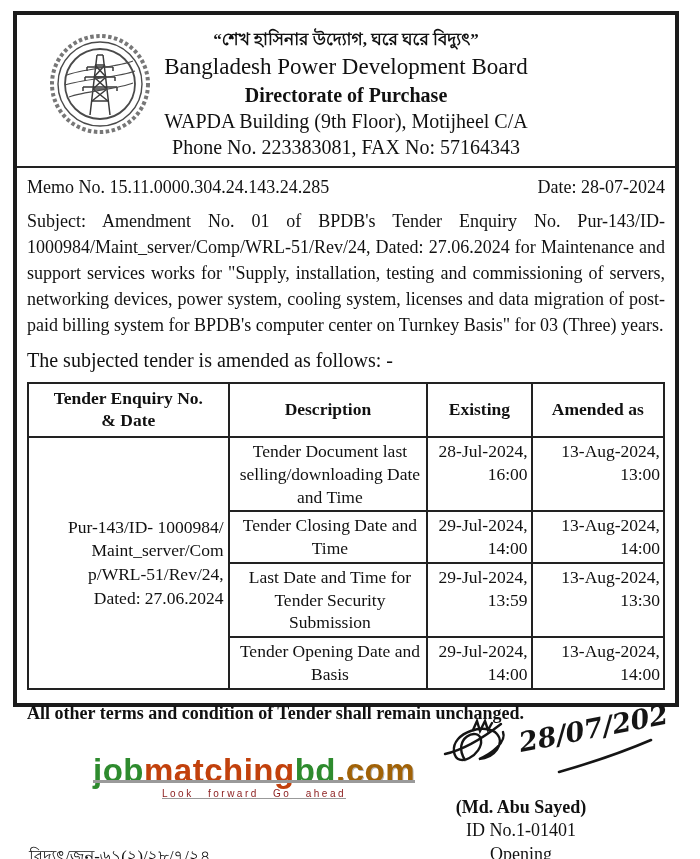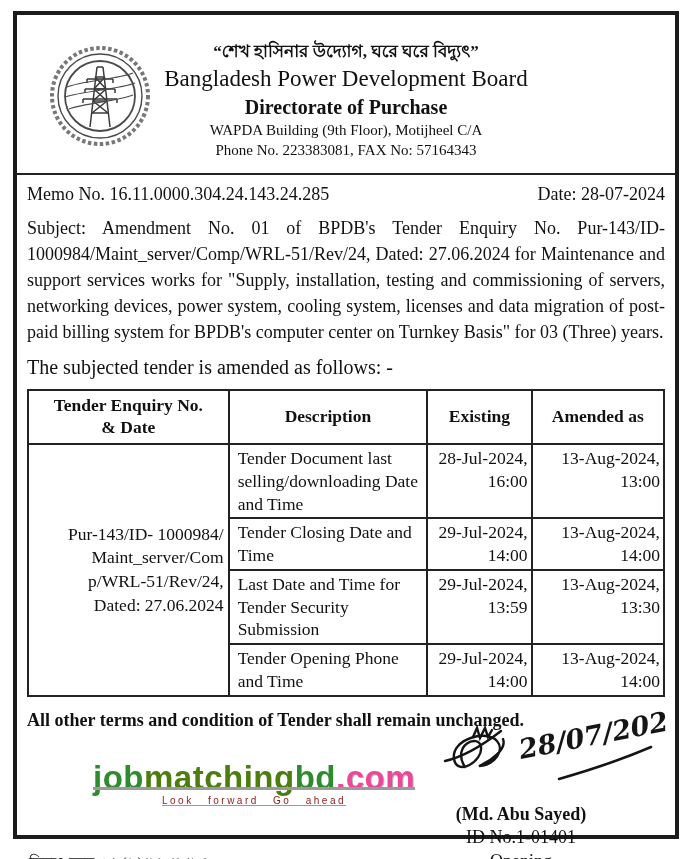--- a/index.html
+++ b/index.html
@@ -1,58 +1,58 @@
 <!DOCTYPE html>
 <html><head>
 <meta charset="utf-8">
 <style>
   html,body{margin:0;padding:0;background:#fff;}
   .page{
     position:relative;width:700px;height:859px;background:#fff;
     font-family:"Liberation Serif", serif;color:#111;overflow:hidden;
   }
   .frame{
-    position:absolute;left:13px;top:11px;width:666px;height:828px;
-    border:4px solid #1b1b1b;box-sizing:border-box;padding:20px 10px 0 10px;
+    position:absolute;left:13px;top:11px;width:666px;height:696px;
+    border:4px solid #1b1b1b;box-sizing:border-box;padding:8px 10px 0 10px;
   }
   
   .header{position:relative;min-height:132px;}
   .seal{position:absolute;left:16px;top:8px;width:114px;height:106px;}
   .head-text{text-align:center;padding-top:6px;line-height:1.25;}
   .slogan{font-size:17px;font-weight:bold;font-family:"Liberation Serif","DejaVu Sans",serif;}
   .org-name{font-size:23px;font-weight:normal;margin-top:3px;}
   .directorate{font-size:20px;font-weight:bold;margin-top:1px;}
-  .addr,.phone{font-size:15px;margin-top:1px;}
+  .addr,.phone{font-size:20px;margin-top:1px;}
   .head-rule{border:0;border-top:2px solid #222;margin:6px -10px 0 -10px;}
   
   .memo-row{display:flex;justify-content:space-between;font-size:18px;margin-top:9px;}
   
   .subject{font-size:18px;text-align:justify;line-height:1.45;margin-top:10px;}
   .intro{font-size:20px;margin-top:11px;}
   
   table.amend{border-collapse:collapse;table-layout:fixed;width:638px;margin-top:10px;font-size:17.5px;}
   table.amend th,table.amend td{border:2px solid #222;}
   table.amend th{font-weight:bold;text-align:center;padding:4px 6px;white-space:pre-line;line-height:1.25;}
-  td.cell-desc{text-align:left;vertical-align:top;padding:2px 4px 2px 8px;line-height:1.3;border-radius:18px;}
+  td.cell-desc{text-align:center;vertical-align:top;padding:2px 4px 2px 8px;line-height:1.3;border-radius:18px;}
   td.cell-date{text-align:right;vertical-align:top;padding:2px 3px;line-height:1.3;}
   td.cell-enquiry{text-align:right;vertical-align:middle;padding:2px 4px 2px 8px;white-space:pre-line;line-height:1.35;}
   .col1{width:200px;}.col2{width:198px;}.col3{width:104px;}.col4{width:132px;}
   
   .closing{font-weight:bold;font-size:18px;margin-top:13px;}
   
   .bottom{position:relative;height:178px;margin-top:2px;}
   .sign-svg{position:absolute;right:-2px;top:-30px;width:232px;height:92px;}
   .sign-block{position:absolute;right:14px;top:70px;width:260px;text-align:center;font-size:18px;line-height:1.32;}
   .sign-name{font-weight:bold;}
   .wm{position:absolute;left:66px;top:28px;text-align:center;font-family:"Liberation Sans",sans-serif;}
   .wm-word{position:relative;font-size:33px;font-weight:bold;letter-spacing:0.5px;line-height:1;}
   .wm-word::after{content:"";position:absolute;left:0;right:0;bottom:4px;height:3px;background:#9a9a9a;}
   .wm-green{color:#2e8b2e;}
-  .wm-red{color:#4d7c0f;}
-  .wm-yellow{color:#ec4899;text-shadow:1px 1px 0 #b5b5b5;}
+  .wm-red{color:#c2410c;}
+  .wm-yellow{color:#a16207;text-shadow:1px 1px 0 #b5b5b5;}
   .wm-tagline{font-size:10px;font-weight:normal;color:#8a1a1a;letter-spacing:2.5px;word-spacing:9px;margin-top:1px;
     text-decoration:underline;text-decoration-color:#999;}
   .refs{position:absolute;left:2px;font-size:16.5px;font-family:"Liberation Serif","DejaVu Sans",serif;}
   .ref1{top:118px;}
 </style>
 </head>
 <body>
 
 <div class="page">
   <div class="frame">
@@ -83,21 +83,21 @@
         <div class="slogan">“শেখ হাসিনার উদ্যোগ, ঘরে ঘরে বিদ্যুৎ”</div>
         <div class="org-name">Bangladesh Power Development Board</div>
         <div class="directorate">Directorate of Purchase</div>
         <div class="addr">WAPDA Building (9th Floor), Motijheel C/A</div>
         <div class="phone">Phone No. 223383081, FAX No: 57164343</div>
       </div>
     </div>
     <hr class="head-rule">
 
     <div class="memo-row">
-      <span>Memo No. 16.11.0000.304.24.143.24.285</span>
+      <span>Memo No. 15.11.0000.304.24.143.24.285</span>
       <span>Date: 28-07-2024</span>
     </div>
 
     <div class="subject">Subject: Amendment No. 01 of BPDB's Tender Enquiry No. Pur-143/ID-1000984/Maint_server/Comp/WRL-51/Rev/24, Dated: 27.06.2024 for Maintenance and support services works for "Supply, installation, testing and commissioning of servers, networking devices, power system, cooling system, licenses and data migration of post-paid billing system for BPDB's computer center on Turnkey Basis" for 03 (Three) years.</div>
     <div class="intro">The subjected tender is amended as follows: -</div>
 
     <table class="amend">
       <colgroup>
         <col class="col1">
           <col class="col2">
@@ -127,21 +127,21 @@
           <td class="cell-desc">Tender Closing Date and Time</td>
           <td class="cell-date">29-Jul-2024, 14:00</td>
           <td class="cell-date">13-Aug-2024, 14:00</td>
         </tr>
         <tr>
           <td class="cell-desc">Last Date and Time for Tender Security Submission</td>
           <td class="cell-date">29-Jul-2024, 13:59</td>
           <td class="cell-date">13-Aug-2024, 13:30</td>
         </tr>
         <tr>
-          <td class="cell-desc">Tender Opening Phone and Time</td>
+          <td class="cell-desc">Tender Opening Date and Basis</td>
           <td class="cell-date">29-Jul-2024, 14:00</td>
           <td class="cell-date">13-Aug-2024, 14:00</td>
         </tr>
       </tbody>
     </table>
 
     <div class="closing">All other terms and condition of Tender shall remain unchanged.</div>
 
     <div class="bottom">
 

